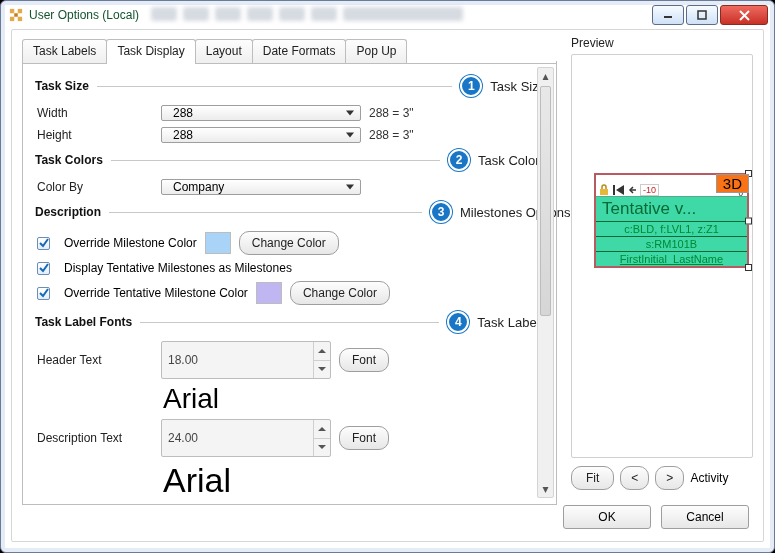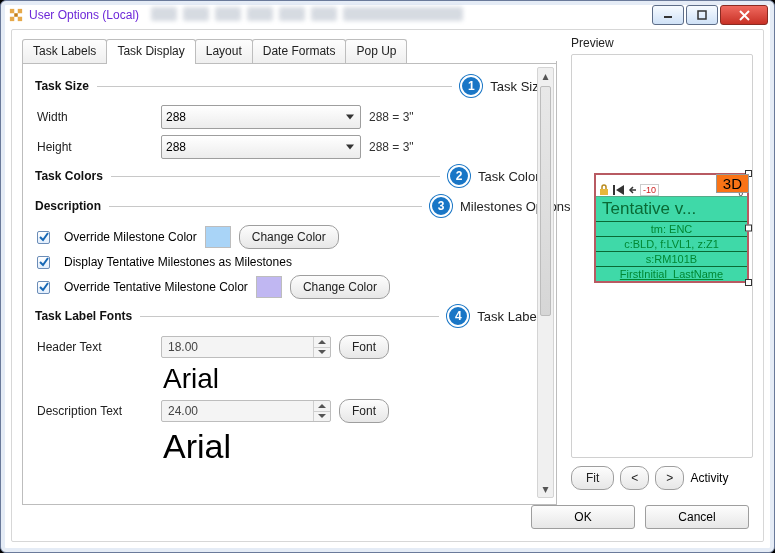--- a/index.html
+++ b/index.html
@@ -6,21 +6,21 @@
   html, body { width: 775px; height: 553px; overflow: hidden; font-family: "Segoe UI", Tahoma, sans-serif; font-size: 12px; background: #000; }
   .chrome {
     position: relative; width: 775px; height: 553px;
     background: #fff; border: 1px solid #6a7a9a; border-radius: 6px;
     box-shadow: inset 0 0 0 4px rgba(150,180,220,.25);
   }
   .blurbg { position:absolute; top:6px; left:150px; right:90px; height:16px; display:flex; gap:6px; opacity:.3; filter: blur(2px); }
   .blurbg span { width:26px; height:14px; background:#7a899f; border-radius:2px; }
   .titlebar { height: 28px; display:flex; align-items:center; padding: 0 6px 0 8px; }
   .appicon { width:14px; height:14px; margin-right:6px; color:#d79a3c; }
-  .title { color:#6d28d9; font-size:12px; }
+  .title { color:#14532d; font-size:12px; }
   .winbtns { margin-left:auto; display:flex; }
   .winbtn { width:32px; height:20px; border:1px solid #5d6d88; border-radius:3px; margin-left:2px; background:linear-gradient(#f7fbff,#cfe1f7); display:flex; align-items:center; justify-content:center; }
   .winbtn.close { width:48px; background:linear-gradient(#ef6a5f,#c83126); color:#fff; border-color:#8a2b22; }
   .winbtn svg { display:block; }
   .body { position:absolute; top:28px; left:10px; right:10px; bottom:10px; background:#fff; border:1px solid #d7d7d7; border-radius:2px; }
   .split { display:flex; height:calc(100% - 40px); }
   .leftpane { flex:1; padding:6px 10px 6px 10px; }
   .rightpane { width:196px; padding:6px 10px 6px 4px; position:relative; }
   .tabs { display:flex; border-bottom:1px solid #bdbdbd; position:relative; top:3px; }
   .tab { padding:4px 10px 5px; border:1px solid #bdbdbd; border-bottom:none; background:linear-gradient(#fdfdfd,#efefef); margin-right:-1px; font-size:12px; color:#222; border-top-left-radius:3px; border-top-right-radius:3px; cursor:default; }
@@ -30,28 +30,28 @@
   .scroll { position:absolute; right:2px; top:6px; bottom:6px; width:17px; background:#f0f0f0; border:1px solid #d4d4d4; border-radius:2px; }
   .scroll .arrow { height:16px; display:flex; align-items:center; justify-content:center; color:#555; }
   .scroll .thumb { position:absolute; top:18px; left:2px; right:2px; height:230px; background:linear-gradient(#e8e8e8,#d6d6d6); border:1px solid #bcbcbc; border-radius:2px; }
   .sect { display:flex; align-items:center; margin:6px 0 8px; }
   .sect .lbl { font-weight:bold; color:#111; white-space:nowrap; }
   .sect .line { flex:1; height:1px; background:#c8c8c8; margin:0 8px; }
   .badge { width:22px; height:22px; border-radius:11px; background:#1976c6; color:#fff; display:flex; align-items:center; justify-content:center; font-size:12px; font-weight:600; border:2px solid #fff; box-shadow:0 0 0 1px #1976c6; margin-right:8px; }
   .annot { color:#222; font-size:13px; white-space:nowrap; }
   .row { display:flex; align-items:center; margin:4px 2px 6px; gap:8px; }
   .row .label { width:116px; color:#222; }
-  .combo { width:200px; height:24px; border:1px solid #9e9e9e; background:linear-gradient(#fff,#ececec); border-radius:2px; display:flex; align-items:center; padding:0 4px; position:relative; }
+  .combo { width:200px; height:16px; border:1px solid #9e9e9e; background:linear-gradient(#fff,#ececec); border-radius:2px; display:flex; padding:0 11px; position:relative; }
   .combo::after { content:""; position:absolute; right:6px; top:50%; width:0;height:0;border-left:4px solid transparent;border-right:4px solid transparent;border-top:5px solid #333; transform:translateY(-50%); }
   .hint { color:#333; font-size:12px; }
   .chk { width:13px; height:13px; border:1px solid #6b8db8; background:linear-gradient(#fff,#e2eefc); border-radius:2px; display:inline-flex; align-items:center; justify-content:center; margin-right:6px; }
   .chk svg { display:block; }
   .swatch { width:26px; height:22px; border:1px solid #bdbdbd; }
   .btn { height:24px; padding:0 12px; border:1px solid #9e9e9e; border-radius:10px; background:linear-gradient(#fdfdfd,#e7e7e7); font-size:12px; color:#222; display:inline-flex; align-items:center; cursor:default; }
-  .spinner { width:170px; height:22px; border:1px solid #bdbdbd; background:#f4f4f4; border-radius:2px; position:relative; display:flex; align-items:center; padding:0 20px 0 6px; color:#444; }
+  .spinner { width:170px; height:38px; border:1px solid #bdbdbd; background:#f4f4f4; border-radius:2px; position:relative; display:flex; align-items:center; padding:0 20px 0 6px; color:#444; }
   .spinner .sp { position:absolute; right:0; top:0; bottom:0; width:17px; border-left:1px solid #cfcfcf; display:flex; flex-direction:column; }
   .spinner .sp div { flex:1; display:flex; align-items:center; justify-content:center; }
   .spinner .sp div:first-child { border-bottom:1px solid #cfcfcf; }
   .spinner .sp div::before { content:""; width:0;height:0;border-left:4px solid transparent;border-right:4px solid transparent; }
   .spinner .sp .up::before { border-bottom:4px solid #555; }
   .spinner .sp .dn::before { border-top:4px solid #555; }
   .fontbig { font-family: Arial, sans-serif; font-size:28px; margin-left:128px; margin-top:-2px; }
   .previewlbl { font-size:12px; color:#222; margin-bottom:4px; }
   .previewbox { position:relative; height:404px; border:1px solid #d0d0d0; border-radius:2px; background:#fff; }
   .card { position:absolute; left:22px; top:118px; width:155px; border:2px solid #b85a62; background:#3fd9a8; }
@@ -59,21 +59,21 @@
   .cardheader .num { margin-left:auto; display:flex; flex-direction:column; font-size:8px; line-height:8px; color:#111; }
   .room3d { position:absolute; right:-2px; top:-1px; padding:0 6px; font-size:15px; border:1px solid #999; background:#f97316; }
   .cardtitle { font-size:17px; color:#0a6a35; padding:2px 6px 2px; }
   .cardsect { text-align:center; font-size:11px; color:#083; border-top:1px solid #0a6a35; padding:1px 0; }
   .handle { position:absolute; width:7px; height:7px; background:#fff; border:1px solid #333; }
   .handle.tr { right:-5px; top:-5px; }
   .handle.br { right:-5px; bottom:-5px; }
   .handle.mr { right:-5px; top:50%; transform:translateY(-50%); }
   .prevbtns { display:flex; gap:6px; align-items:center; margin-top:8px; }
   .footbtns { position:absolute; right:14px; bottom:12px; display:flex; gap:10px; }
-  .footbtn { width:104px; height:24px; border:1px solid #9e9e9e; border-radius:3px; background:linear-gradient(#fdfdfd,#e7e7e7); font-size:12px; display:flex; align-items:center; justify-content:center; }
+  .footbtn { width:88px; height:24px; border:1px solid #9e9e9e; border-radius:3px; background:linear-gradient(#fdfdfd,#e7e7e7); font-size:12px; display:flex; align-items:center; justify-content:center; }
 </style>
 </head>
 <body>
 
 <div class="chrome">
   <div class="blurbg" aria-hidden="true">
       <span></span>
       <span></span>
       <span></span>
       <span></span>
@@ -147,20 +147,26 @@
               </div>
             <span class="hint">288 = 3"</span>
           </div>
 
           <div class="sect">
             <span class="lbl">Task Colors</span>
             <span class="line"></span>
             <span class="badge">2</span>
             <span class="annot">Task Colors</span>
           </div>
+          <div class="row">
+            <span class="label">Color By</span>
+            <div class="combo">
+                <span>Company</span>
+              </div>
+          </div>
 
           <div class="sect">
             <span class="lbl">Description</span>
             <span class="line"></span>
             <span class="badge">3</span>
             <span class="annot" style="max-width:86px; line-height:13px;">Milestones Options</span>
           </div>
           <div class="row">
             <span class="chk">
                 <svg width="10" height="10">
@@ -244,21 +250,20 @@
                   <polyline points="5,3 2,6 5,9" fill="none" stroke="#333" stroke-width="1.5"></polyline>
                 </svg>
               <span style="font-size:9px;color:#c22;border:1px solid #ccc;padding:0 2px;">-10</span>
               <span class="num">
                   <span>2</span>
                   <span>0</span>
                 </span>
             </div>
             <div class="room3d">3D</div>
             <div class="cardtitle">Tentative v...</div>
-            <div class="cardsect">tm: ENC</div>
             <div class="cardsect">c:BLD, f:LVL1, z:Z1</div>
             <div class="cardsect">s:RM101B</div>
             <div class="cardsect" style="text-decoration:underline">FirstInitial_LastName</div>
           </div>
         </div>
         <div class="prevbtns">
           <span class="btn" style="padding:0 14px">Fit</span>
           <span class="btn" style="padding:0 10px">&lt;</span>
           <span class="btn" style="padding:0 10px">&gt;</span>
           <span>Activity</span>

